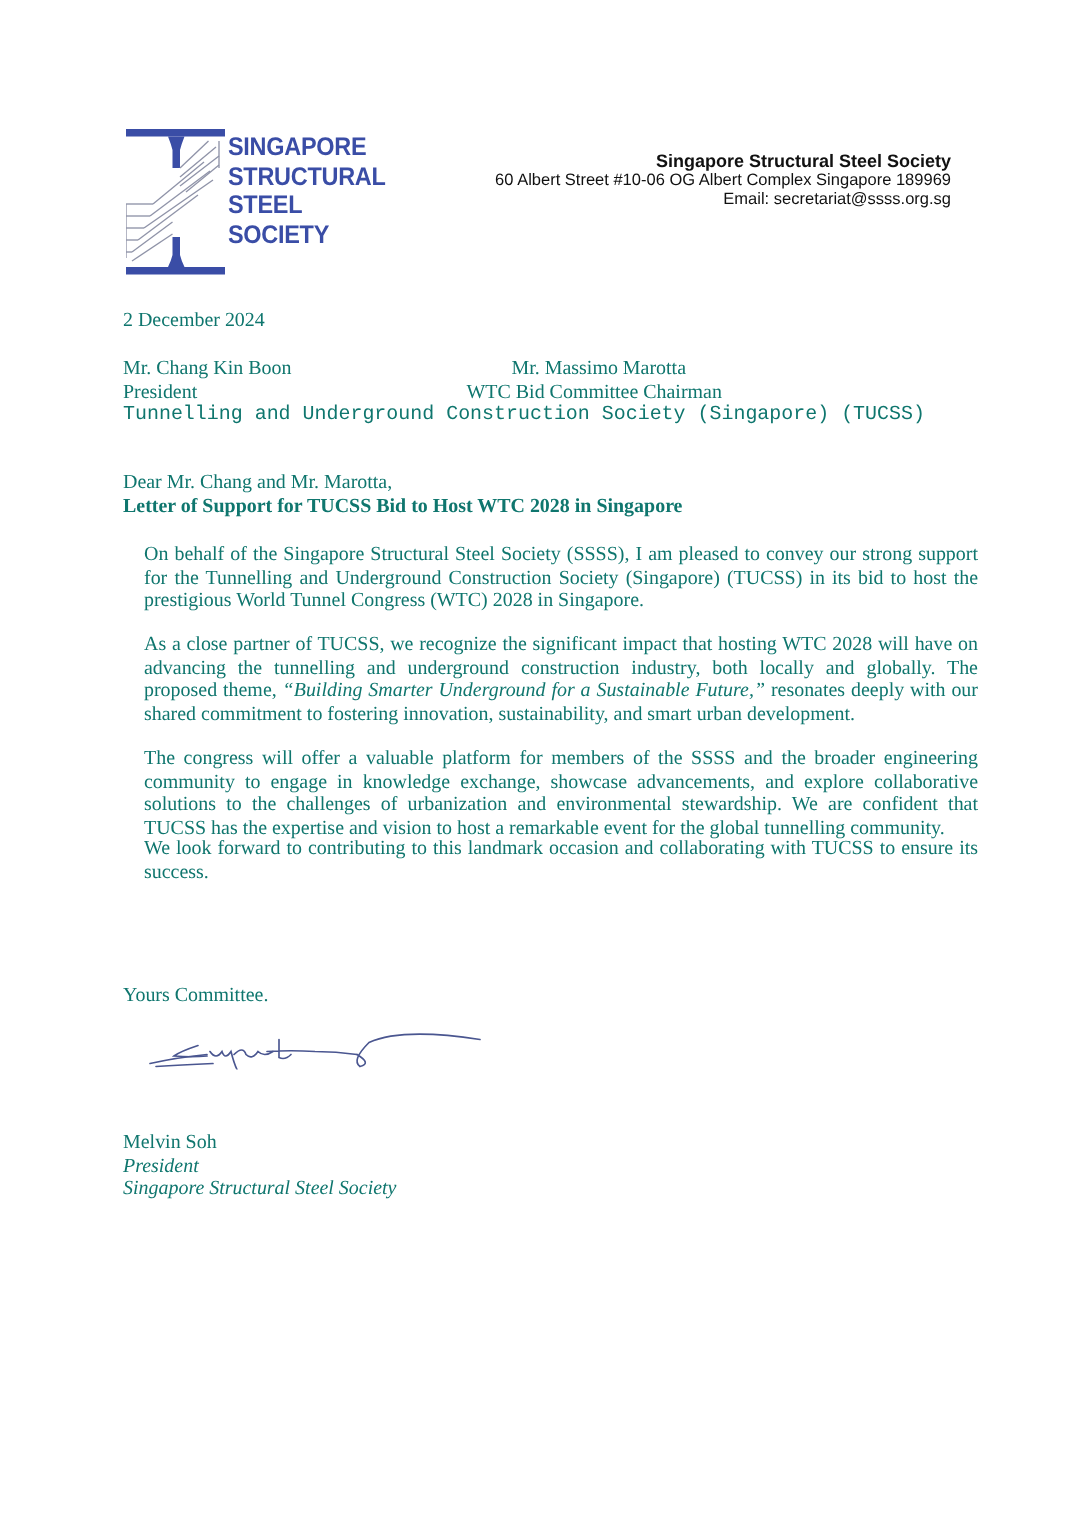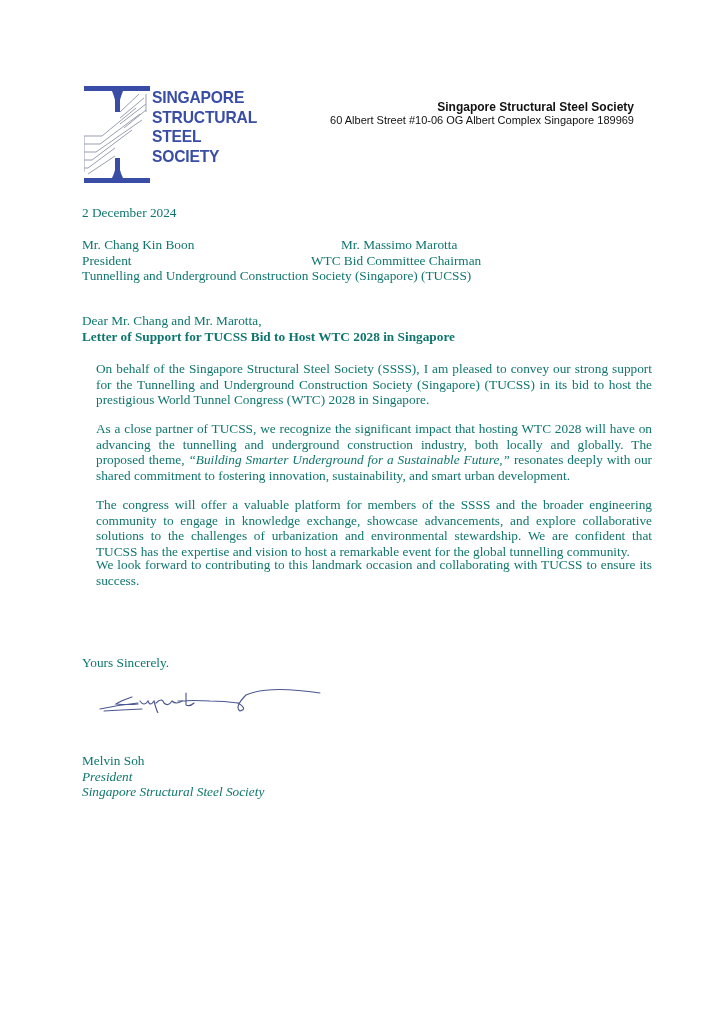--- a/index.html
+++ b/index.html
@@ -14,21 +14,21 @@
 
   .abs { position: absolute; }
   .body-text { font-family: "Liberation Serif", serif; font-size: 13.3px; line-height: 15.6px; color: #0f766e; }
   .para { position: absolute; left: 82px; width: 556px; text-align: justify; margin-left: 14px; }
 
   #date { left: 82px; top: 205px; }
   #recip-1-name { left: 82px; top: 237px; }
   #recip-1-title { left: 82px; top: 253px; }
   #recip-2-name { left: 311px; top: 237px; margin-left: 30px; }
   #recip-2-title { left: 311px; top: 253px; }
-  #recip-org { left: 82px; top: 268px; }
+  #recip-org { left: 82px; top: 268px; font-family: Liberation Mono, monospace; }
   #salutation { left: 82px; top: 313px; }
   #subject { left: 82px; top: 329px; font-weight: bold; }
   #p1 { top: 361px; }
   #p2 { top: 421px; }
   #p3 { top: 497px; }
   #p4 { top: 557px; }
   #closing { left: 82px; top: 655px; }
   #signature { position: absolute; left: 98px; top: 683px; width: 225px; height: 30px; }
   #signer-name { left: 82px; top: 753px; }
   #signer-title { left: 82px; top: 769px; font-style: italic; }
@@ -67,20 +67,21 @@
     <div>SINGAPORE</div>
     <div>STRUCTURAL</div>
     <div>STEEL</div>
     <div>SOCIETY</div>
   </div>
 </div>
 
 <div id="header-block">
   <div class="org">Singapore Structural Steel Society</div>
   <div>60 Albert Street #10-06 OG Albert Complex Singapore 189969</div>
+  <div>Email: secretariat@ssss.org.sg</div>
 </div>
 
 <div id="date" class="abs body-text">2 December 2024</div>
 
 <div id="recip-1-name" class="abs body-text">Mr. Chang Kin Boon</div>
 <div id="recip-1-title" class="abs body-text">President</div>
 <div id="recip-2-name" class="abs body-text">Mr. Massimo Marotta</div>
 <div id="recip-2-title" class="abs body-text">WTC Bid Committee Chairman</div>
 <div id="recip-org" class="abs body-text">Tunnelling and Underground Construction Society (Singapore) (TUCSS)</div>
 
@@ -89,21 +90,21 @@
 <div id="subject" class="abs body-text">Letter of Support for TUCSS Bid to Host WTC 2028 in Singapore</div>
 
 <div id="p1" class="para body-text">On behalf of the Singapore Structural Steel Society (SSSS), I am pleased to convey our strong support for the Tunnelling and Underground Construction Society (Singapore) (TUCSS) in its bid to host the prestigious World Tunnel Congress (WTC) 2028 in Singapore.</div>
 
 <div id="p2" class="para body-text"><span>As a close partner of TUCSS, we recognize the significant impact that hosting WTC 2028 will have on advancing the tunnelling and underground construction industry, both locally and globally. The proposed theme, </span><i>“Building Smarter Underground for a Sustainable Future,”</i><span> resonates deeply with our shared commitment to fostering innovation, sustainability, and smart urban development.</span></div>
 
 <div id="p3" class="para body-text">The congress will offer a valuable platform for members of the SSSS and the broader engineering community to engage in knowledge exchange, showcase advancements, and explore collaborative solutions to the challenges of urbanization and environmental stewardship. We are confident that TUCSS has the expertise and vision to host a remarkable event for the global tunnelling community.</div>
 
 <div id="p4" class="para body-text">We look forward to contributing to this landmark occasion and collaborating with TUCSS to ensure its success.</div>
 
-<div id="closing" class="abs body-text">Yours Sincerely.</div>
+<div id="closing" class="abs body-text">Yours Committee.</div>
 
 <svg id="signature" viewBox="0 0 225 30">
   <g stroke="#4a5690" stroke-width="1.1" fill="none" stroke-linecap="round">
     <path d="M2 26 Q20 22 40 20 M6 28 Q22 27 44 26"></path>
     <path d="M34 14 Q22 18 18 21 Q30 22 40 21"></path>
     <path d="M42 18 Q46 24 50 18 Q52 24 56 18 Q58 26 60 30 M58 20 Q64 14 66 20 Q70 24 74 18 Q78 22 84 18"></path>
     <path d="M88 10 L88 22 Q92 24 96 20 M80 18 Q96 17 112 18 Q126 18 140 20"></path>
     <path d="M140 20 Q150 26 142 28 Q136 24 148 12 Q170 2 222 10"></path>
   </g>
 </svg>

